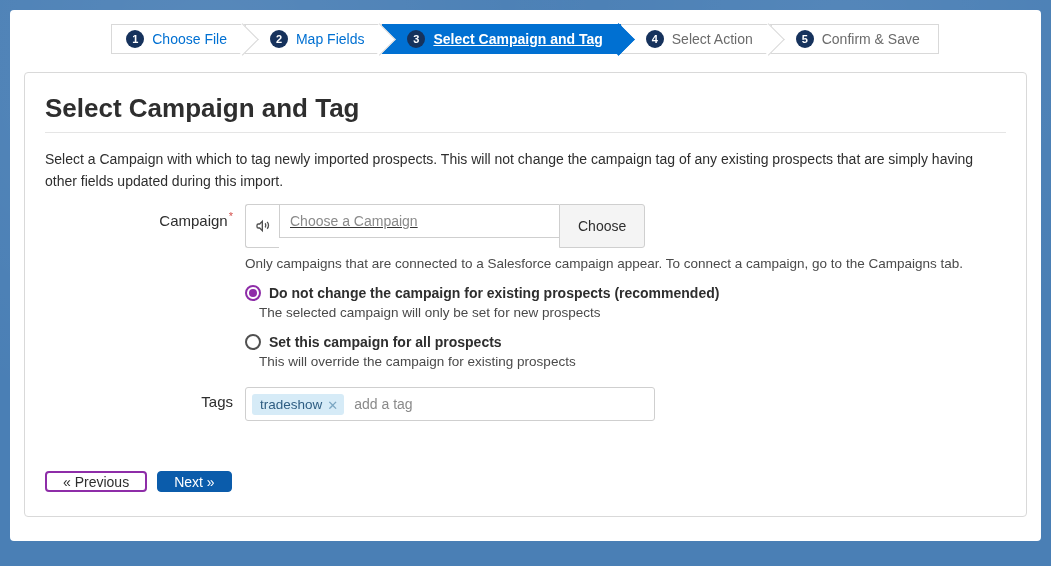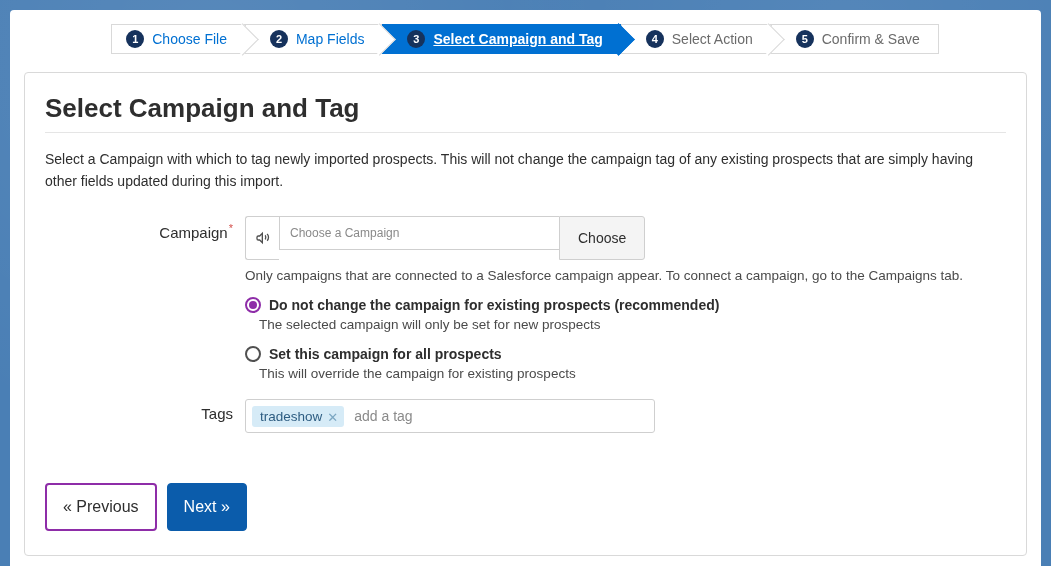--- a/index.html
+++ b/index.html
@@ -88,21 +88,21 @@
   h1.page-title {
     margin: 0 0 6px 0;
     font-size: 26px;
     font-weight: 700;
     color: #2e2e2e;
   }
   .title-hr { border:none; border-top:1px solid #e5e5e5; margin: 8px 0 16px; }
   .description {
     color: #2e2e2e;
     line-height: 1.55;
-    margin-bottom: 24px;
+    margin-bottom: 12px;
   }
   .form-grid {
     display: grid;
     grid-template-columns: 200px 1fr;
     column-gap: 0;
     row-gap: 18px;
     align-items: start;
   }
   .field-label {
     text-align: right;
@@ -123,23 +123,24 @@
     background:#fff;
     border-radius: 3px 0 0 3px;
     color:#505050;
   }
   .campaign-input {
     height: 34px;
     border:1px solid #cfcfcf;
     border-right:none;
     padding: 0 10px;
     width: 280px;
-    font-size:12px;
+    font-size:14px;
     color:#333;
     outline:none;
+    text-decoration:underline;
   }
   .campaign-input::placeholder { color:#8a8a8a; }
   .choose-btn {
     height: 44px;
     padding: 0 18px;
     border:1px solid #cfcfcf;
     background: #f4f4f4;
     border-radius: 0 3px 3px 0;
     font-size:14px;
     color:#2e2e2e;
@@ -197,24 +198,24 @@
   }
   .tag-input::placeholder{ color:#8a8a8a; }
   .footer-row {
     display:flex;
     align-items:center;
     justify-content:space-between;
     margin-top:50px;
   }
   .footer-left { display:flex; gap:10px; }
   .btn {
-    height:48px;
+    height:21px;
     padding:0 16px;
     border-radius:4px;
-    font-size:16px;
+    font-size:14px;
     cursor:pointer;
     border:1px solid transparent;
   }
   .btn-prev {
     background:#fff;
     border:2px solid #8e2da8;
     color:#2e2e2e;
   }
   .btn-next {
     background:#0b5cab;

